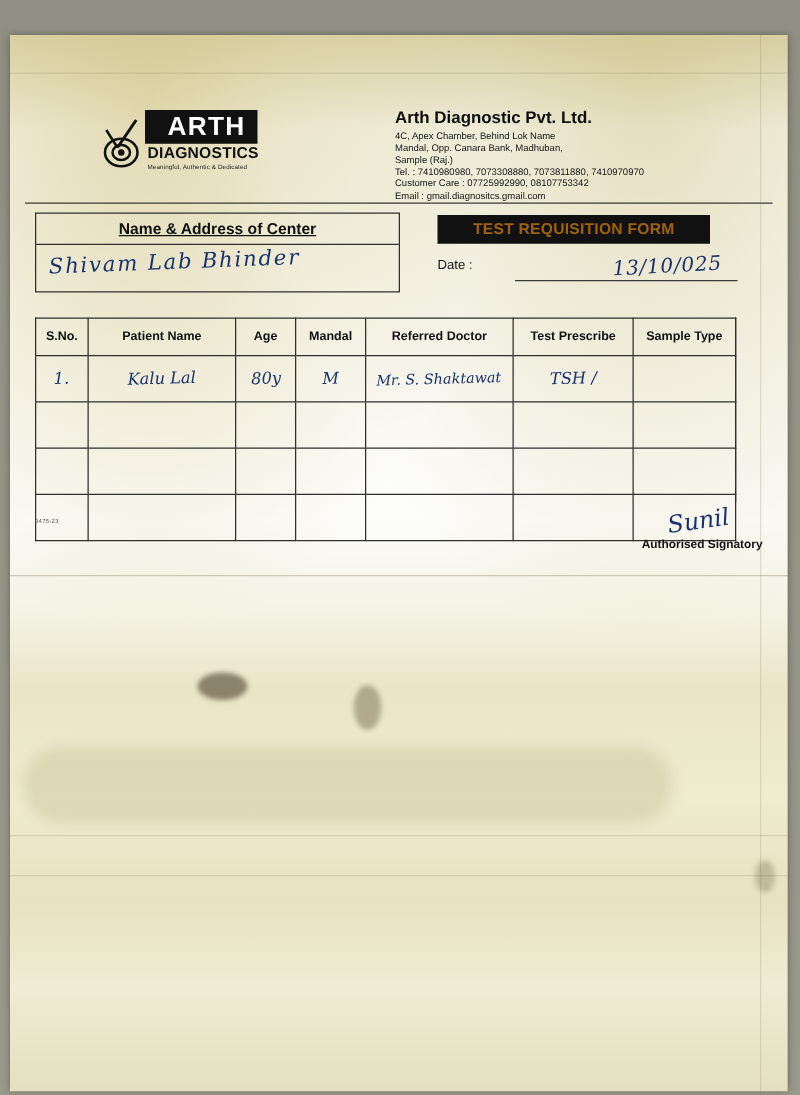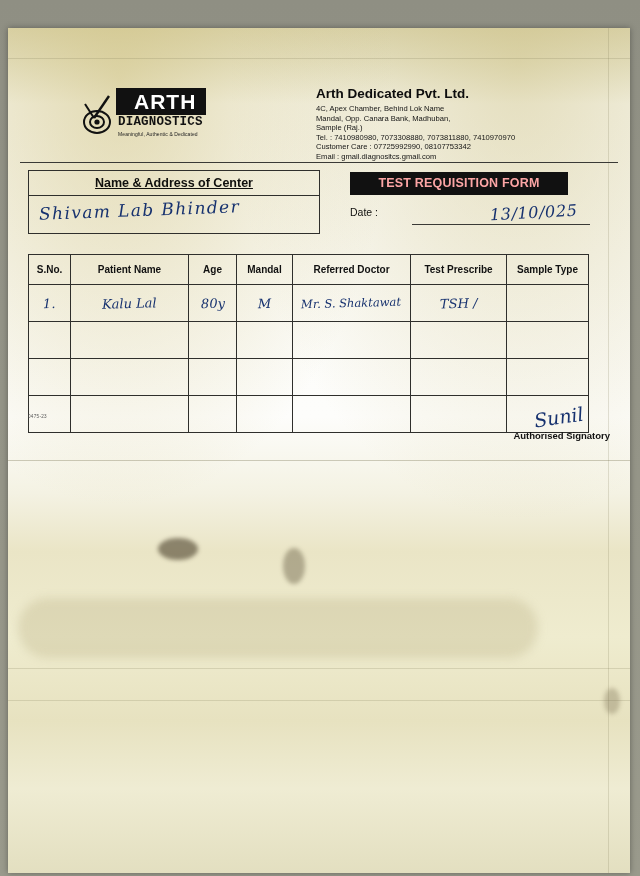--- a/index.html
+++ b/index.html
@@ -86,21 +86,20 @@
     display: block;
   }
   .logo-diag {
     color: #111;
     font-weight: bold;
     font-size: 12.5px;
     letter-spacing: 0.2px;
     line-height: 15px;
     display: block;
     padding-left: 2px;
-    font-family: Liberation Mono, monospace;
   }
   .logo-tag {
     color: #222;
     font-size: 5px;
     letter-spacing: 0.1px;
     display: block;
     padding-left: 2px;
     margin-top: 1px;
   }
   .company {
@@ -148,21 +147,21 @@
   .center-value {
     position: relative;
     height: 34px;
   }
   .trf-badge {
     position: absolute;
     left: 330px;
     top: 106px;
     width: 218px;
     background: #111;
-    color: #fca5a5;
+    color: #a16207;
     font-size: 12.5px;
     font-weight: bold;
     text-align: center;
     padding: 4px 0 5px;
     letter-spacing: 0.2px;
   }
   .date-row {
     position: absolute;
     left: 330px;
     top: 140px;
@@ -300,21 +299,21 @@
           <path d="M12 24 L27 2" stroke="#111" stroke-width="2.4" fill="none"></path>
         </svg>
         <div class="logo-text">
           <span class="logo-arth">ARTH</span>
           <span class="logo-diag">DIAGNOSTICS</span>
           <span class="logo-tag">Meaningful, Authentic &amp; Dedicated</span>
         </div>
       </div>
 
       <div class="company">
-        <div class="company-name">Arth Dedicated Pvt. Ltd.</div>
+        <div class="company-name">Arth Diagnostic Pvt. Ltd.</div>
         <div class="company-addr">
           <div>4C, Apex Chamber, Behind Lok Name</div>
           <div>Mandal, Opp. Canara Bank, Madhuban,</div>
           <div>Sample (Raj.)</div>
           <div>Tel. : 7410980980, 7073308880, 7073811880, 7410970970</div>
           <div>Customer Care : 07725992990, 08107753342</div>
           <div>Email : gmail.diagnositcs.gmail.com</div>
         </div>
       </div>
 

